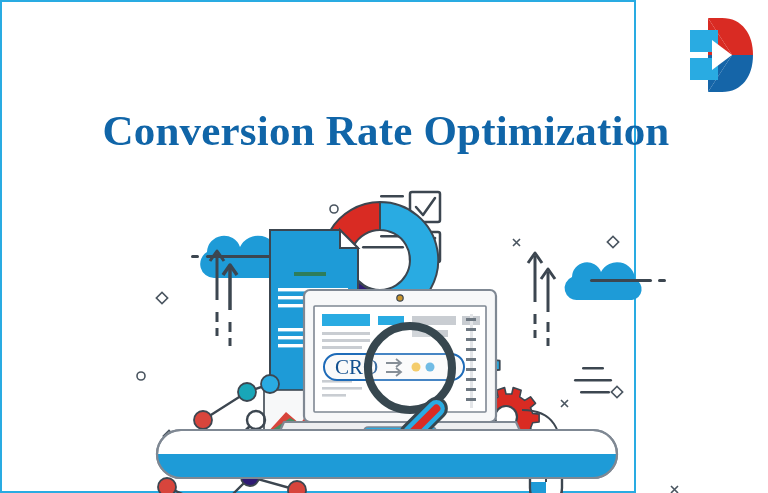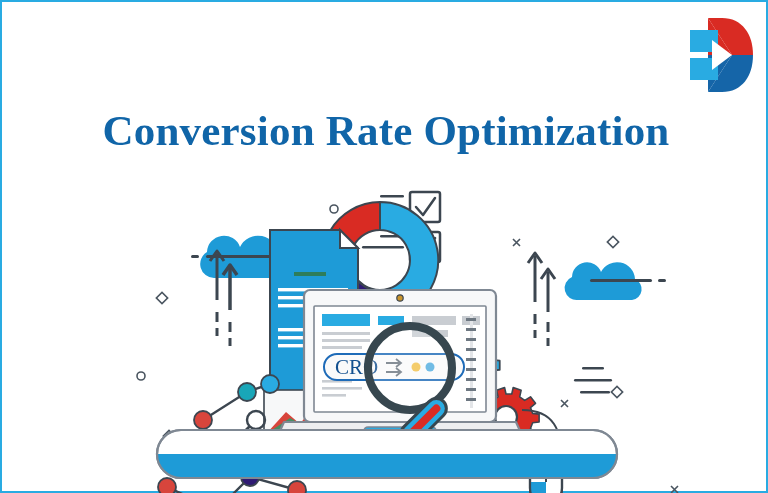--- a/index.html
+++ b/index.html
@@ -1,21 +1,21 @@
 <!DOCTYPE html>
 <html><head>
 <meta charset="utf-8">
 <style>
   html,body{margin:0;padding:0;background:#ffffff;}
   body{
     width:768px;height:493px;overflow:hidden;
     font-family:"Liberation Sans", sans-serif;
   }
   #page{
-    position:relative;width:768px;height:493px;
+    position:relative;width:636px;height:493px;
     background:#ffffff;
     box-sizing:border-box;
     border:2px solid #29ABE2;
   }
   
   #logo{
     position:absolute;left:686px;top:14px;width:66px;height:78px;
   }
   
   #title{

